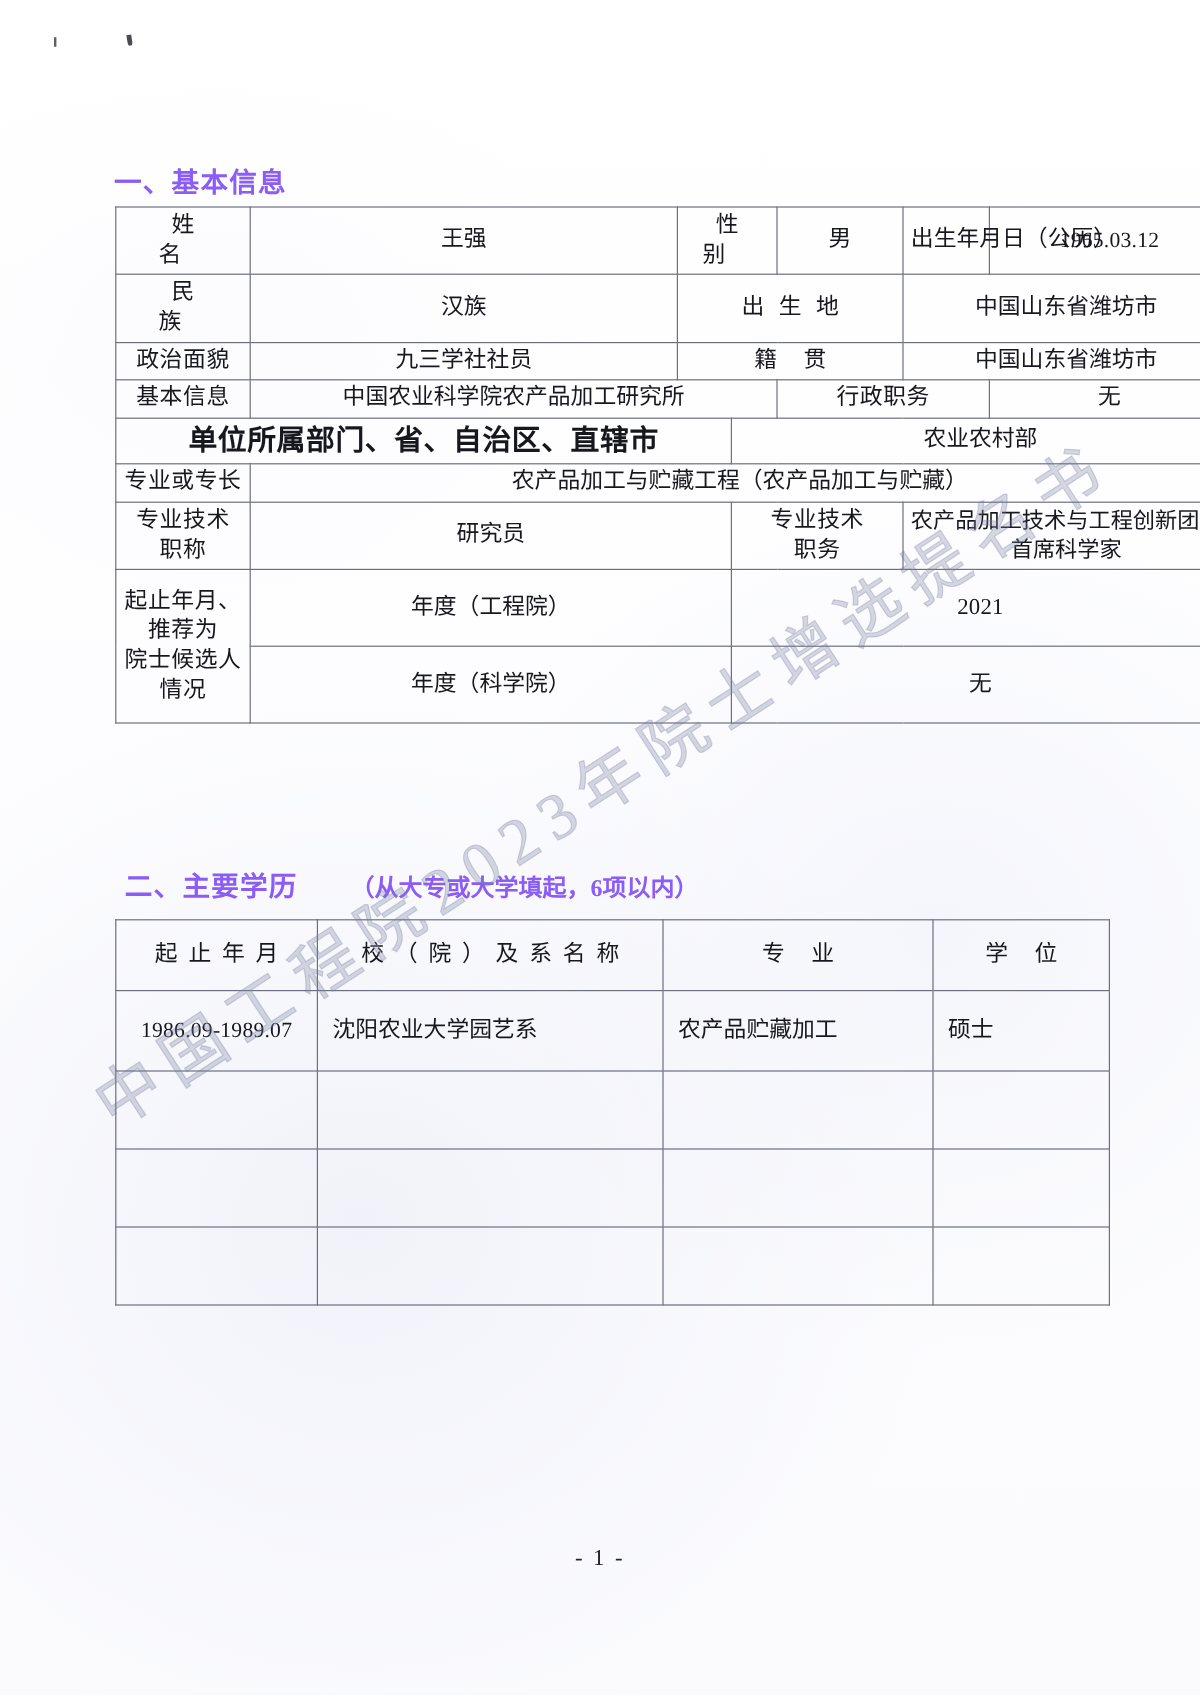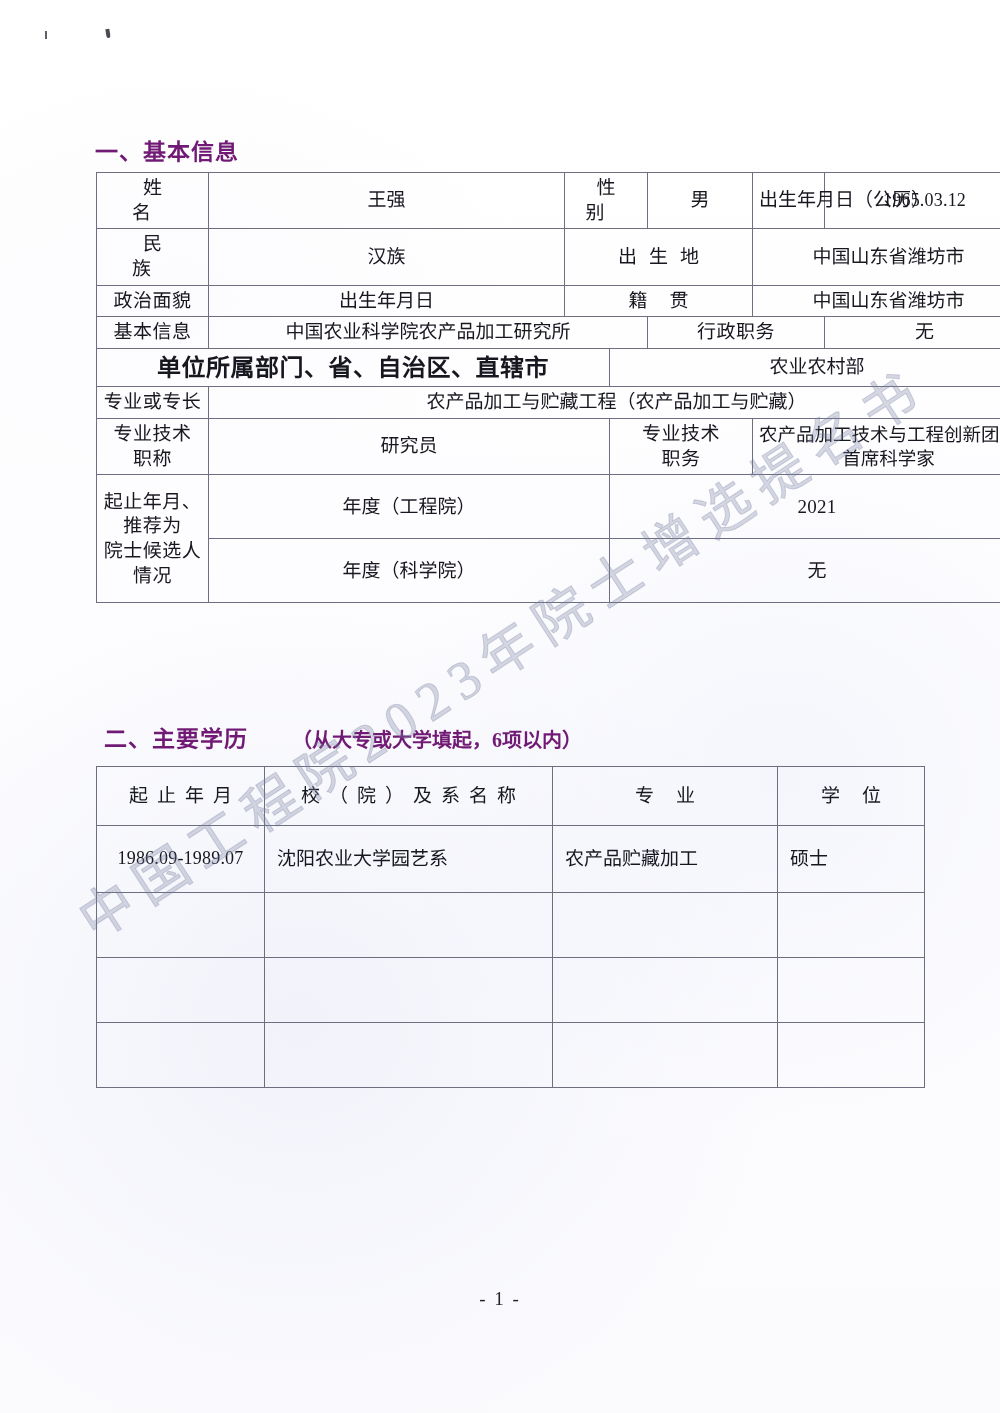--- a/index.html
+++ b/index.html
@@ -68,21 +68,21 @@
     padding: 0;
   }
 
   
   .section-head {
     position: absolute;
     font-family: "Liberation Sans", "DejaVu Sans", sans-serif;
     font-weight: bold;
     font-size: 23px;
     letter-spacing: 1px;
-    color: #701a75;
+    color: #8b5cf6;
   }
   .section-head .sub {
     font-family: "Liberation Serif", "DejaVu Serif", serif;
     font-weight: bold;
     font-size: 20px;
     letter-spacing: 0px;
     margin-left: 44px;
   }
   #sec1 { left: 95px; top: 133px; }
   #sec2 { left: 104px; top: 720px; }
@@ -175,21 +175,21 @@
 
       <tr>
         <td class="label spaced2">民族</td>
         <td colspan="2">汉族</td>
         <td colspan="3" class="label spaced3">出生地</td>
         <td colspan="2">中国山东省潍坊市</td>
       </tr>
 
       <tr>
         <td class="label">政治面貌</td>
-        <td colspan="2">出生年月日</td>
+        <td colspan="2">九三学社社员</td>
         <td colspan="3" class="label spaced2">籍贯</td>
         <td colspan="2">中国山东省潍坊市</td>
       </tr>
 
       <tr>
         <td class="label">基本信息</td>
         <td colspan="4">中国农业科学院农产品加工研究所</td>
         <td colspan="2" class="label" style="white-space:nowrap">行政职务</td>
         <td>无</td>
       </tr>

